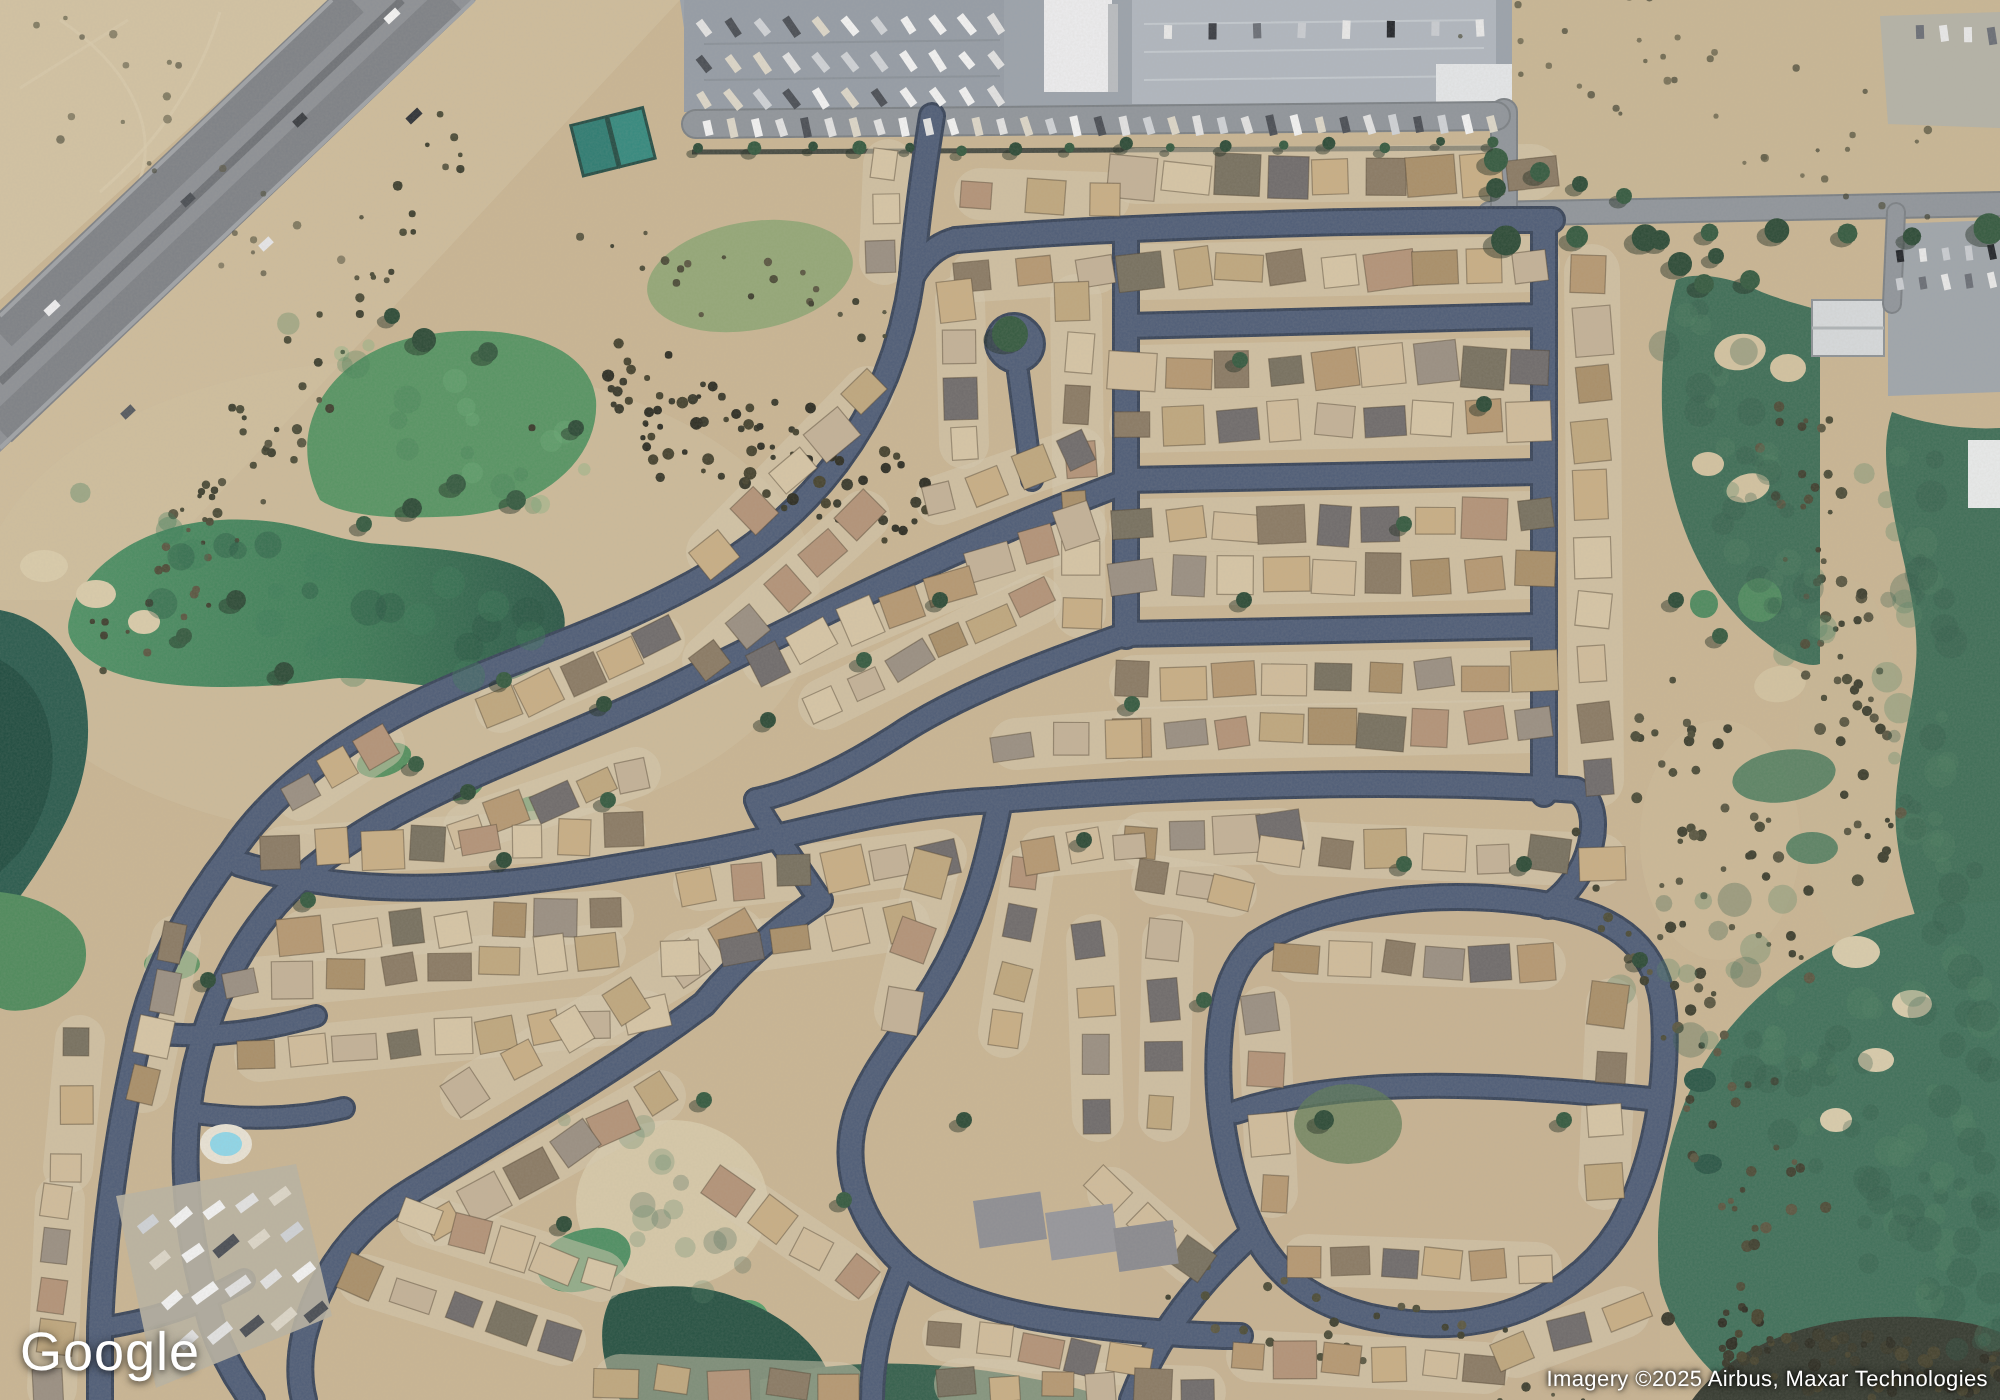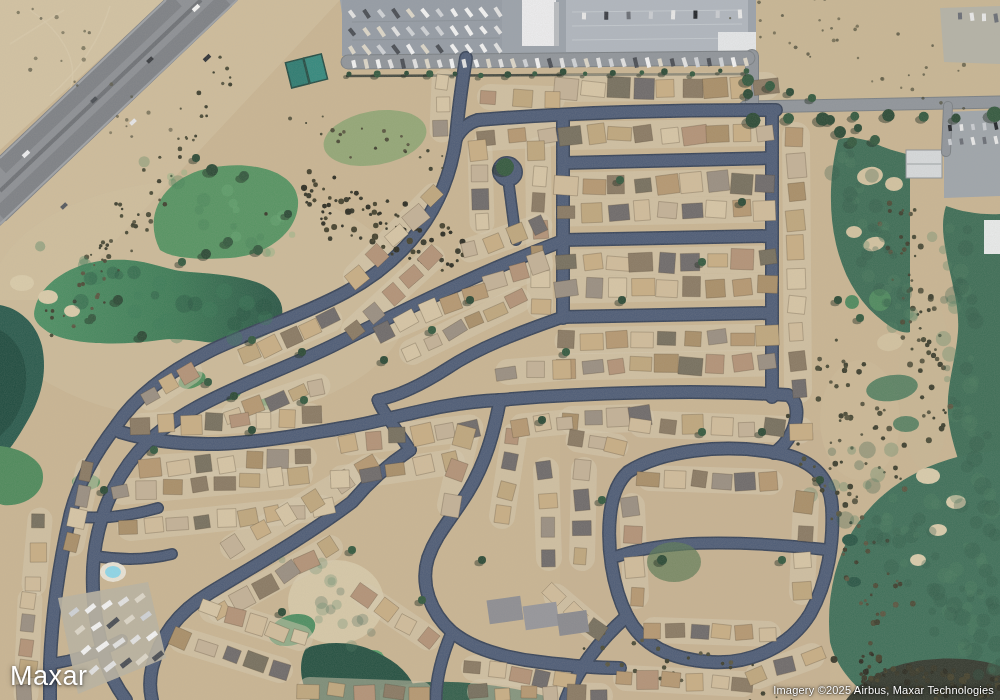--- a/index.html
+++ b/index.html
@@ -1566,14 +1566,14 @@
         <ellipse cx="717.3051628528032" cy="73.7369335974273" rx="2.5407379895941067" ry="1.767469905804596" fill="#1c2a20" opacity="0.45"></ellipse>
         <circle cx="720.3051628528032" cy="70.7369335974273" r="2.209337382255745" fill="#2d4b37"></circle>
         <ellipse cx="743.444611907678" cy="74.06155489620825" rx="3.2187502460432" ry="2.239130605943096" fill="#1c2a20" opacity="0.45"></ellipse>
         <circle cx="746.444611907678" cy="71.06155489620825" r="2.79891325742887" fill="#355a40"></circle>
       </g>
 
   <rect x="0" y="0" width="1000" height="700" filter="url(#grain)"></rect>
 </svg>
 </div>
 
-<div class="google-logo">Maxar</div>
+<div class="google-logo">Google</div>
 <div class="attribution">Imagery ©2025 Airbus, Maxar Technologies</div>
 
 </body></html>

